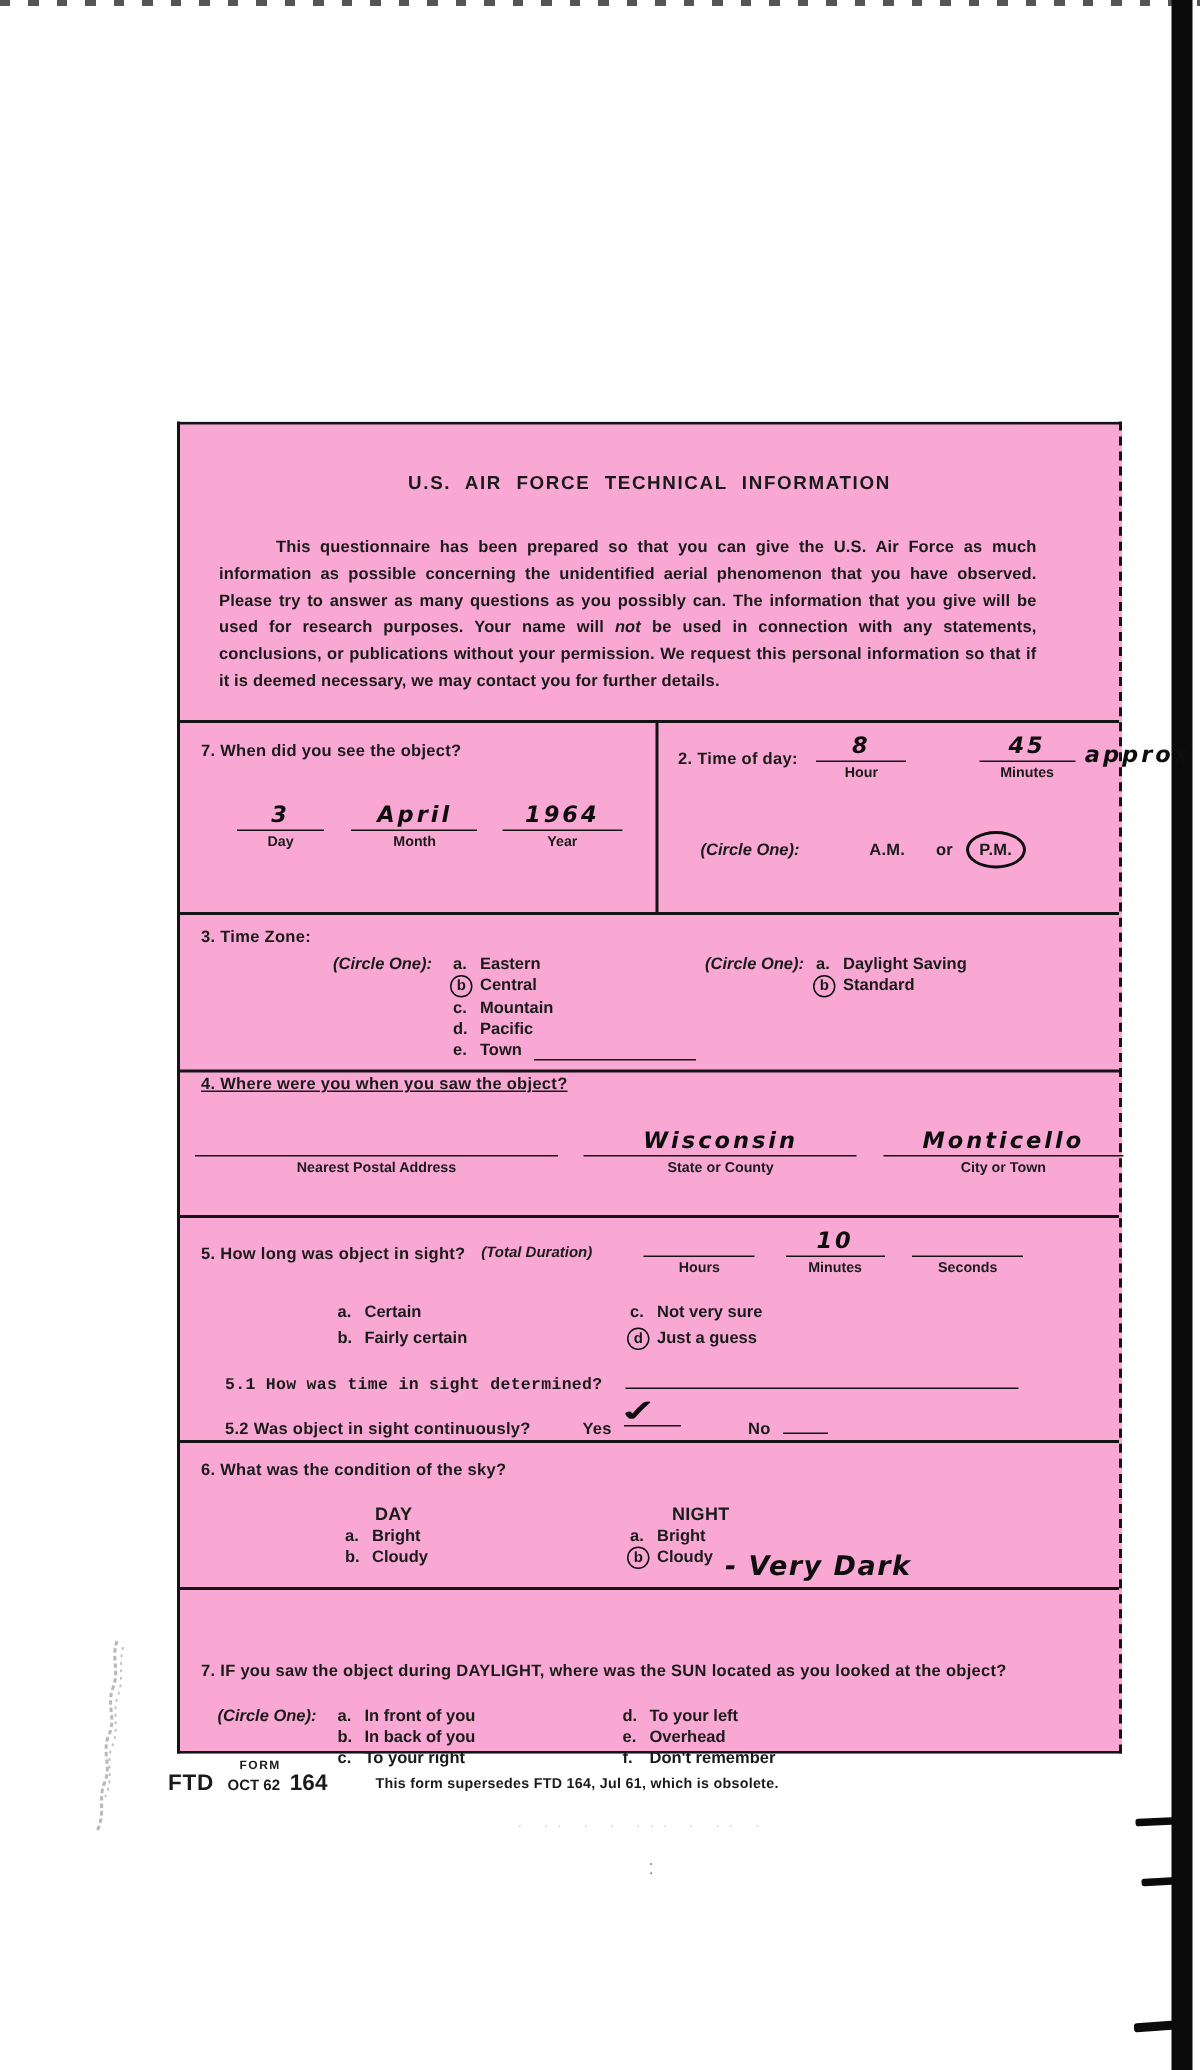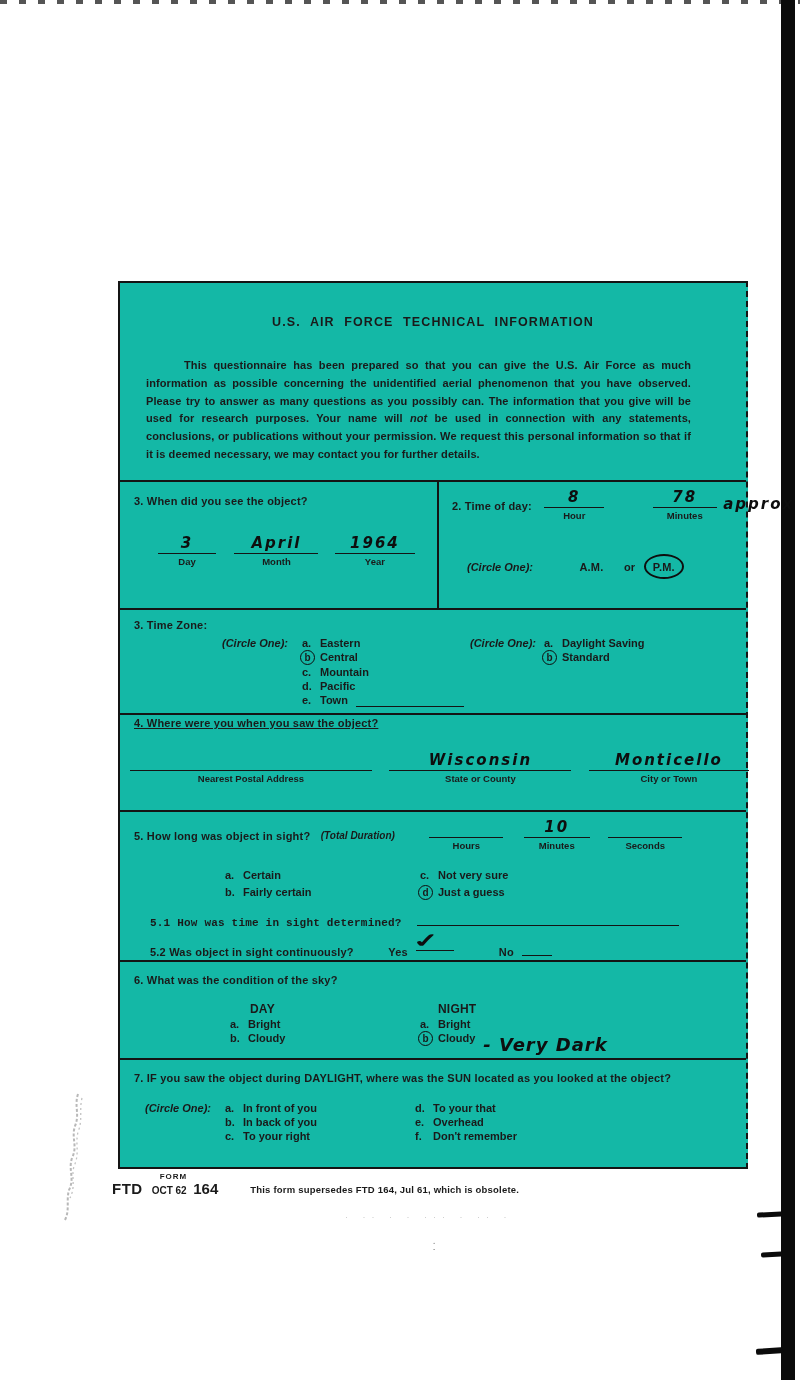--- a/index.html
+++ b/index.html
@@ -26,31 +26,31 @@
   .tick2{left:761px;top:1252px;width:22px;height:5px;transform:rotate(-3deg);}
   .tick3{left:756px;top:1348px;width:27px;height:6px;transform:rotate(-4deg);}
   .left-scribble{position:absolute;left:56px;top:1092px;width:34px;height:130px;opacity:.6;}
   .dots-artifact{position:absolute;left:433px;top:1243px;color:#777;font-size:10px;line-height:8px;letter-spacing:0;}
   .speckles{position:absolute;left:345px;top:1212px;width:300px;color:#c9c9c9;font-size:9px;letter-spacing:6px;}
 
   
   .form-box{
     position:absolute;left:118px;top:281px;width:630px;height:888px;
     border:2px solid #141414;border-right-style:dashed;
-    box-sizing:border-box;background:#14b8a6;
+    box-sizing:border-box;background:#f9a8d4;
   }
   .sec{position:relative;box-sizing:border-box;border-bottom:2px solid #141414;}
   .sec:last-child{border-bottom:none;}
   .s-intro{height:199px;}
   .s-12{height:128px;display:flex;}
   .s-3{height:105px;}
   .s-4{height:97px;}
   .s-5{height:150px;}
   .s-6{height:98px;}
-  .s-7{height:107px;}
+  .s-7{height:107px;margin-top:36px;}
 
   .print{font-weight:700;font-size:11px;letter-spacing:.2px;}
 
   .form-title{
     position:absolute;top:32px;left:0;width:100%;text-align:center;
     font-weight:700;font-size:12.5px;letter-spacing:1.1px;word-spacing:5px;
   }
   .intro-p{
     position:absolute;top:74px;left:26px;width:545px;
     font-weight:700;font-size:11px;line-height:1.62;text-align:justify;
@@ -128,21 +128,21 @@
 
 <div class="form-box">
 
   <div class="sec s-intro">
     <div class="form-title">U.S.  AIR  FORCE  TECHNICAL  INFORMATION</div>
     <div class="intro-p"><span>This questionnaire has been prepared so that you can give the U.S. Air Force as much information as possible concerning the unidentified aerial phenomenon that you have observed. Please try to answer as many questions as you possibly can. The information that you give will be used for research purposes. Your name will </span><span class="it">not</span><span> be used in connection with any statements, conclusions, or publications without your permission. We request this personal information so that if it is deemed necessary, we may contact you for further details.</span></div>
   </div>
 
   <div class="sec s-12">
     <div class="cell-q1">
-      <div class="q-label print" style="left:14px;top:13px;">3.  When did you see the object?</div>
+      <div class="q-label print" style="left:14px;top:13px;">7.  When did you see the object?</div>
       <div style="position:absolute;left:38px;top:52px;white-space:nowrap;">
         <span class="field" style="width:58px;">
           <span class="value hw">3</span>
           <span class="cap">Day</span>
         </span>
         <span class="field" style="width:84px;margin-left:14px;">
           <span class="value hw">April</span>
           <span class="cap">Month</span>
         </span>
         <span class="field" style="width:80px;margin-left:12px;">
@@ -152,21 +152,21 @@
       </div>
     </div>
     <div class="cell-q2">
       <div style="position:absolute;left:13px;top:6px;white-space:nowrap;">
         <span class="print" style="vertical-align:bottom;line-height:30px;margin-top:12px;">2.  Time of day:</span>
         <span class="field" style="width:60px;margin-left:8px;">
           <span class="value hw">8</span>
           <span class="cap">Hour</span>
         </span>
         <span class="field" style="width:64px;margin-left:44px;">
-          <span class="value hw">78</span>
+          <span class="value hw">45</span>
           <span class="cap">Minutes</span>
         </span>
         <span class="hw" style="position:relative;top:-8px;margin-left:2px;text-align:center;">approx</span>
       </div>
       <div style="position:absolute;left:28px;top:72px;white-space:nowrap;">
         <span class="circleone">(Circle One):</span>
         <span class="print" style="margin-left:42px;">A.M.</span>
         <span class="print" style="margin-left:16px;">or</span>
         <span class="oval"><span class="print">P.M.</span></span>
       </div>
@@ -286,21 +286,21 @@
     <div style="position:absolute;left:110px;top:56px;">
       <div class="opt-row">
         <span class="opt-letter">a.</span>
         <span class="opt-text">Bright</span>
       </div>
       <div class="opt-row">
         <span class="opt-letter">b.</span>
         <span class="opt-text">Cloudy</span>
       </div>
     </div>
-    <div class="print" style="position:absolute;left:318px;top:40px;font-size:12px;">NIGHT</div>
+    <div class="print" style="position:absolute;left:328px;top:40px;font-size:12px;">NIGHT</div>
     <div style="position:absolute;left:300px;top:56px;">
       <div class="opt-row">
         <span class="opt-letter">a.</span>
         <span class="opt-text">Bright</span>
       </div>
       <div class="opt-row">
         <span class="opt-letter"><span class="circled">b</span></span>
         <span class="opt-text">Cloudy</span>
         <span class="hw hw-sm" style="margin-left:8px;position:relative;top:2px;">- Very Dark</span>
       </div>
@@ -320,21 +320,21 @@
         <span class="opt-text">In back of you</span>
       </div>
       <div class="opt-row">
         <span class="opt-letter">c.</span>
         <span class="opt-text">To your right</span>
       </div>
     </div>
     <div style="position:absolute;left:295px;top:42px;">
       <div class="opt-row">
         <span class="opt-letter">d.</span>
-        <span class="opt-text">To your that</span>
+        <span class="opt-text">To your left</span>
       </div>
       <div class="opt-row">
         <span class="opt-letter">e.</span>
         <span class="opt-text">Overhead</span>
       </div>
       <div class="opt-row">
         <span class="opt-letter">f.</span>
         <span class="opt-text">Don't remember</span>
       </div>
     </div>

